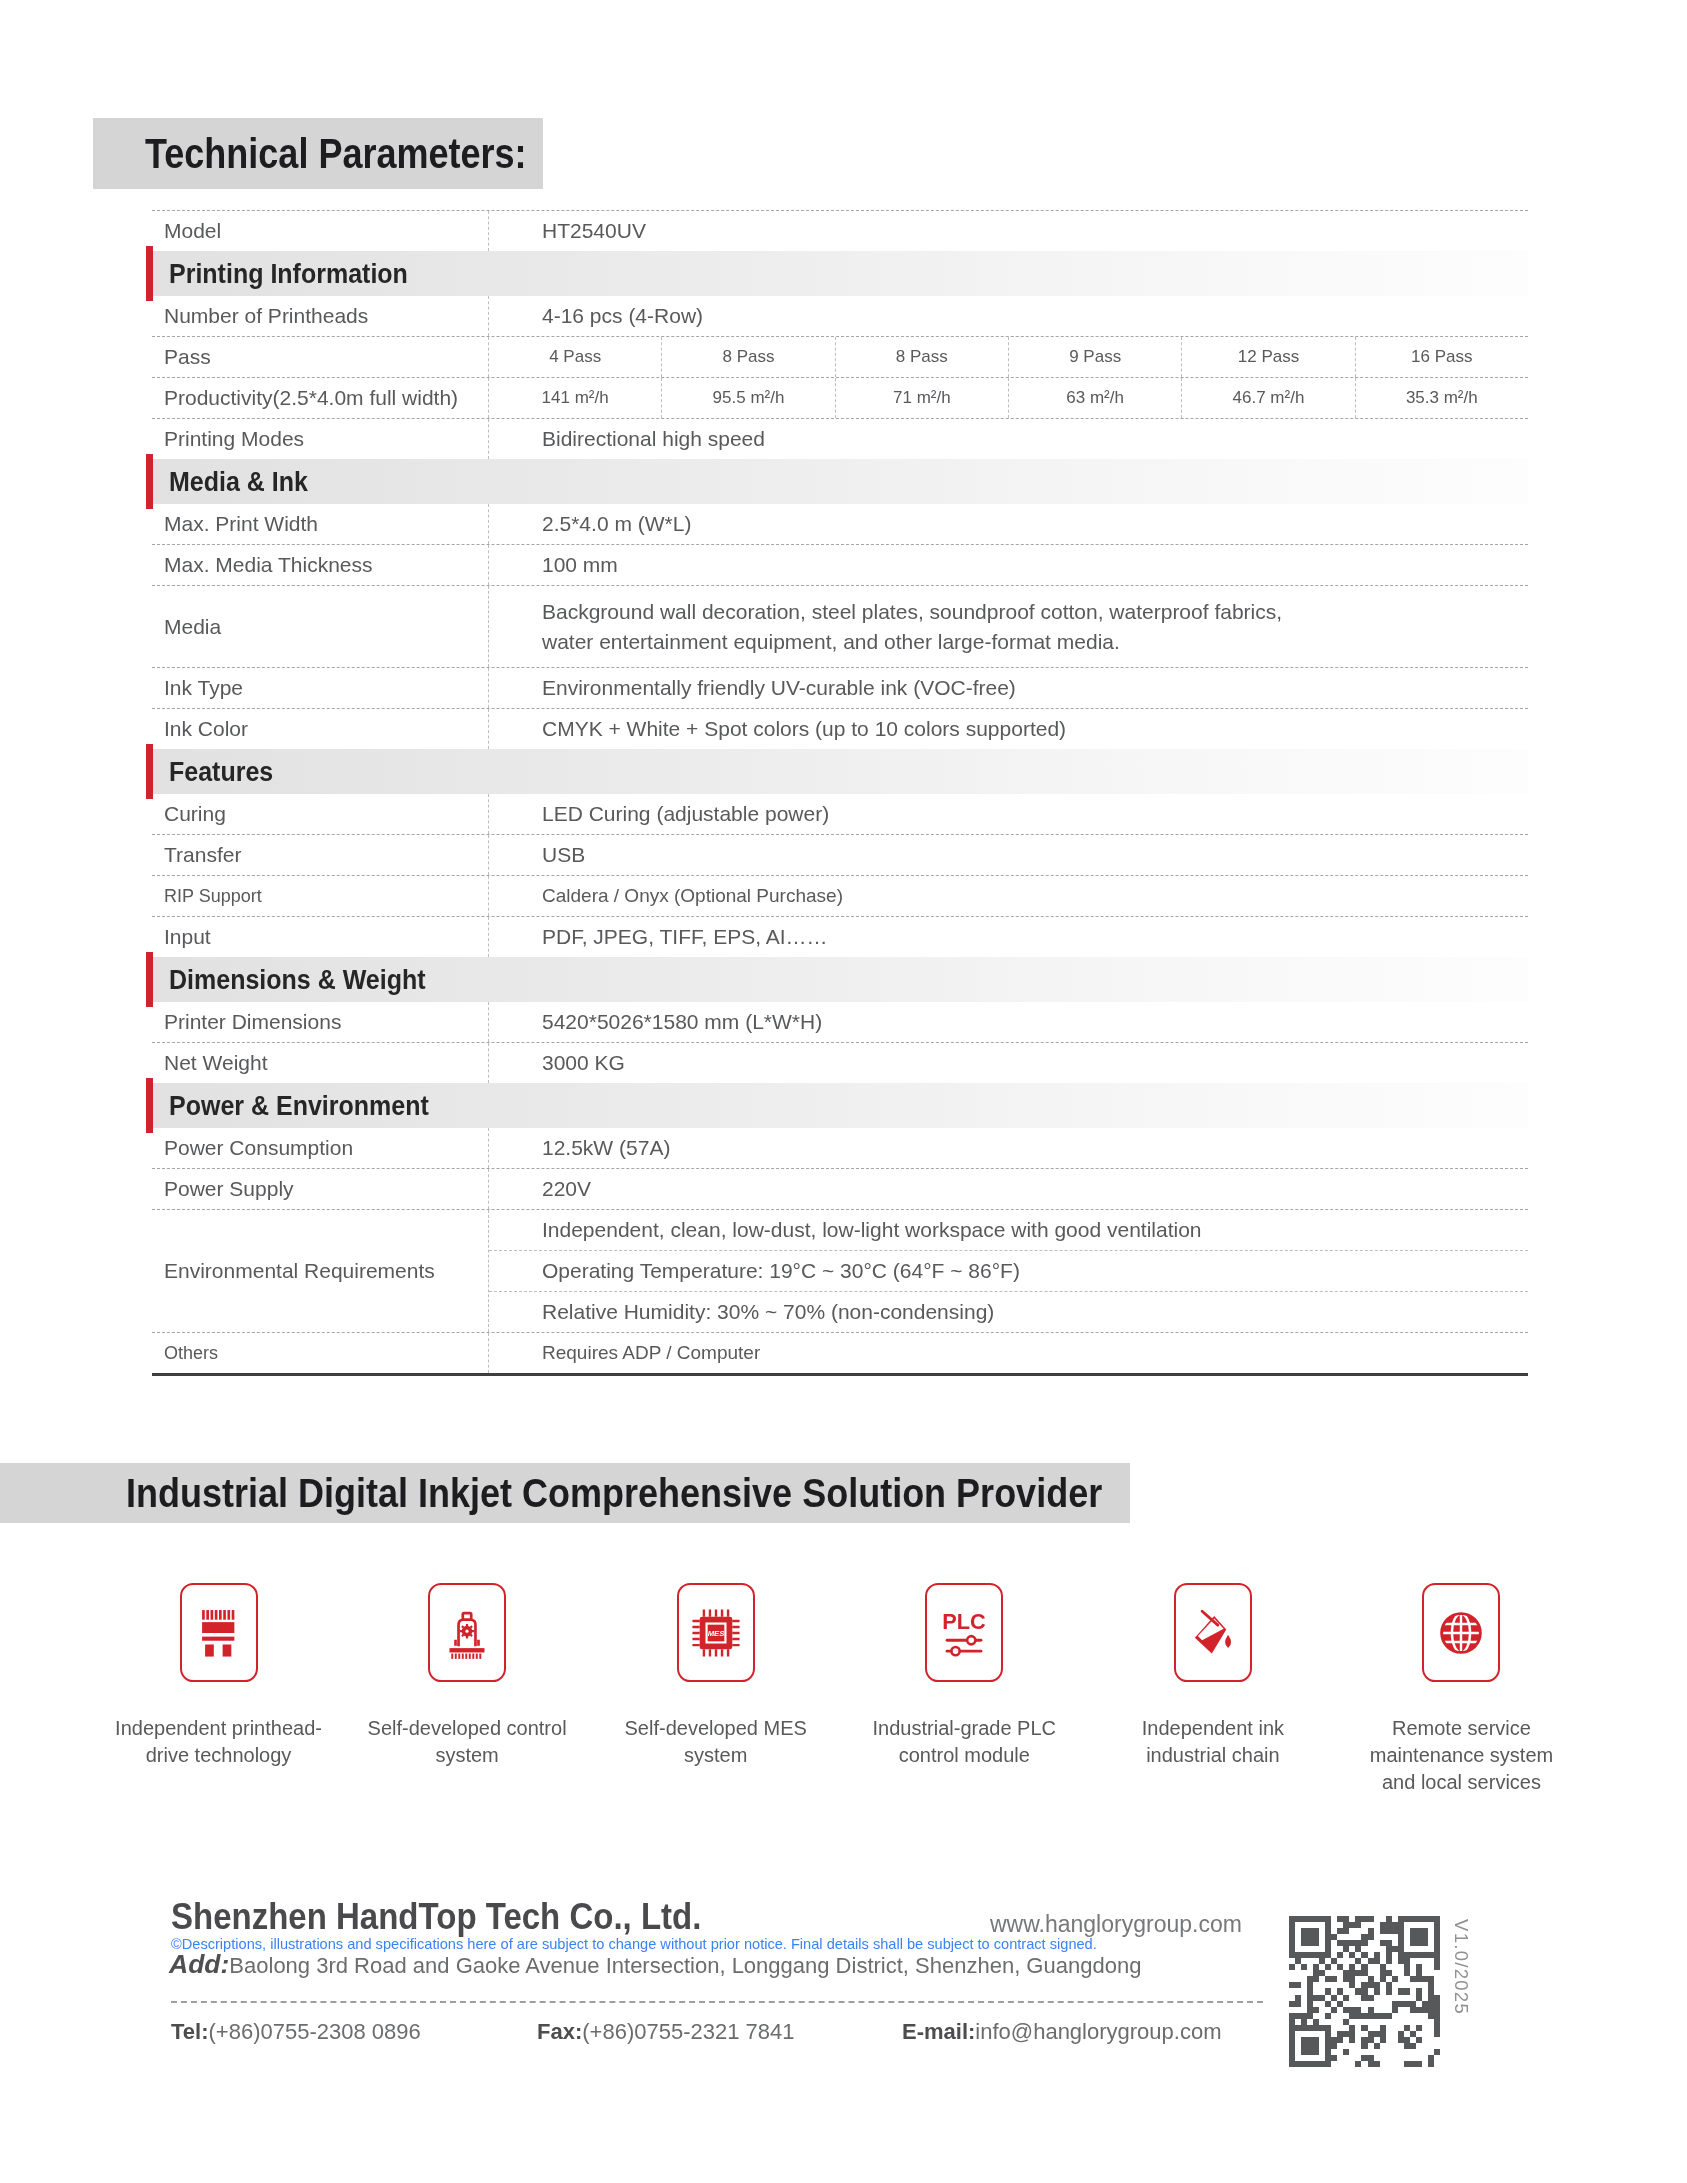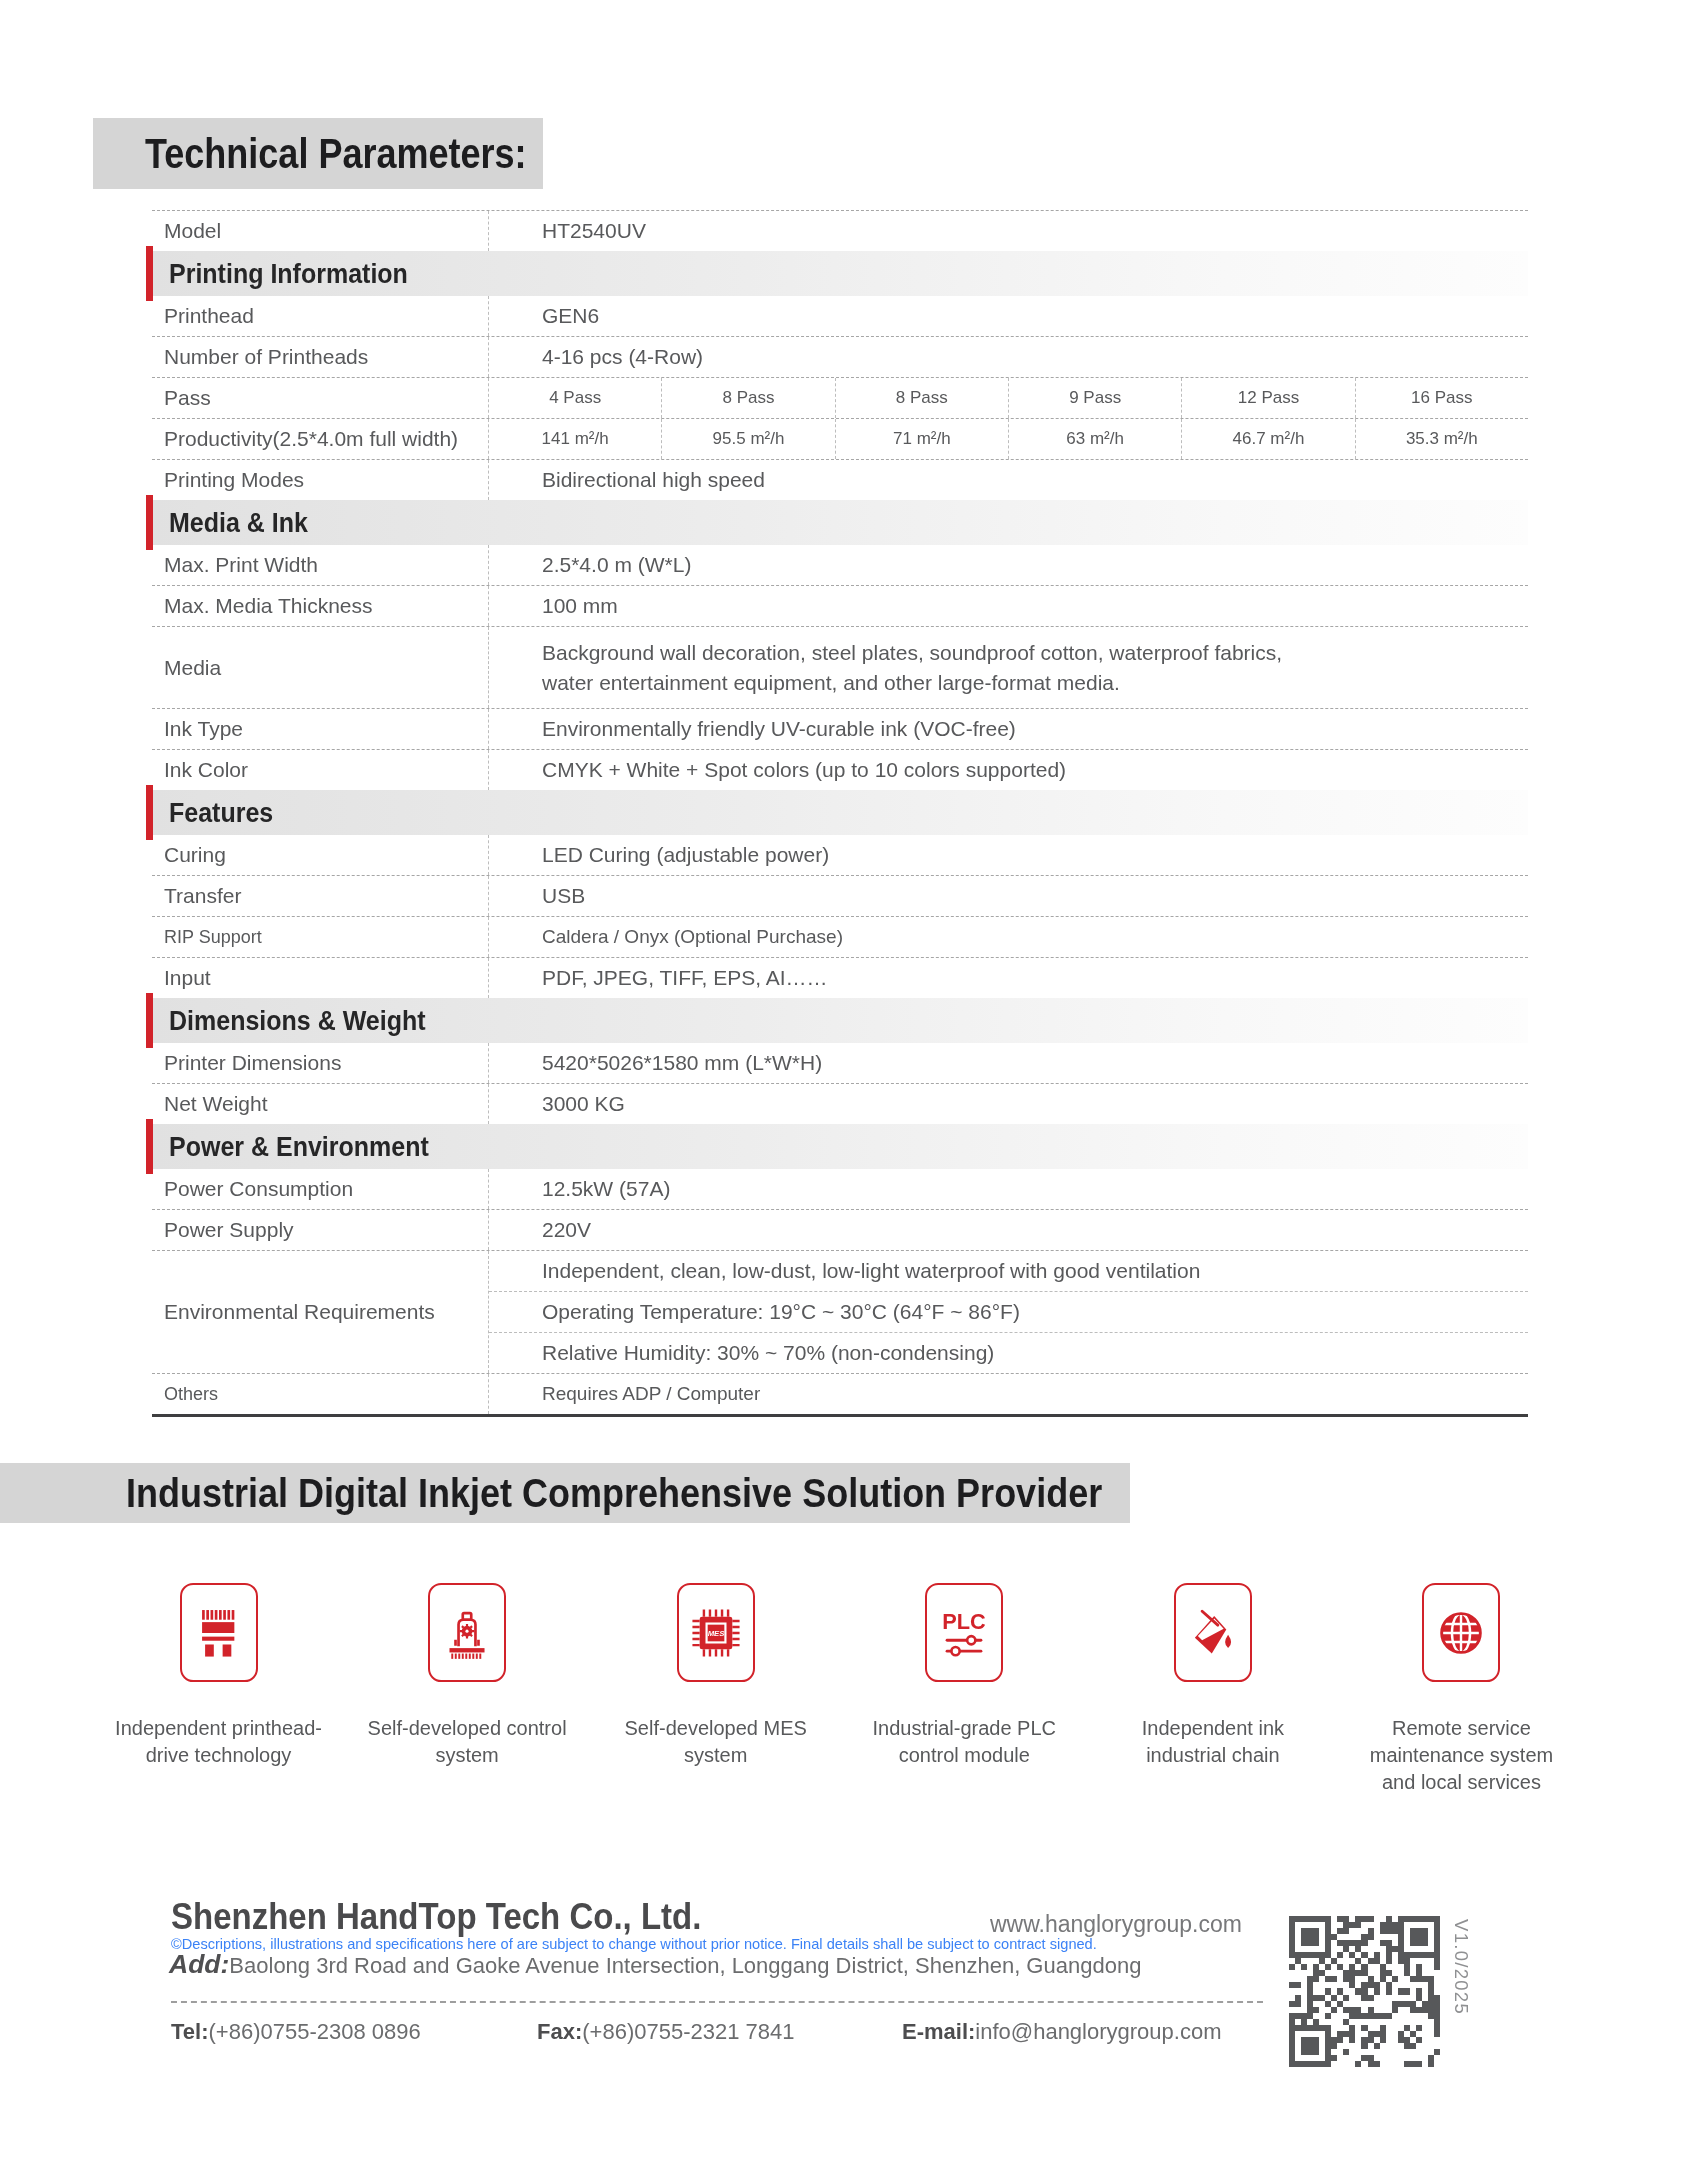--- a/index.html
+++ b/index.html
@@ -69,26 +69,20 @@
         <div class="t-label">Model</div>
         <div class="t-value">
           <span class="t-value-text">HT2540UV</span>
         </div>
       </div>
       <div class="t-section">
         <span class="red-bar"></span>
         <span class="sec-label">Printing Information</span>
       </div>
       <div class="t-row">
-        <div class="t-label">Printhead</div>
-        <div class="t-value">
-          <span class="t-value-text">GEN6</span>
-        </div>
-      </div>
-      <div class="t-row">
         <div class="t-label">Number of Printheads</div>
         <div class="t-value">
           <span class="t-value-text">4-16 pcs (4-Row)</span>
         </div>
       </div>
       <div class="t-row">
         <div class="t-label">Pass</div>
         <div class="t-cell">4 Pass</div>
         <div class="t-cell">8 Pass</div>
         <div class="t-cell">8 Pass</div>
@@ -201,21 +195,21 @@
       </div>
       <div class="t-row">
         <div class="t-label">Power Supply</div>
         <div class="t-value">
           <span class="t-value-text">220V</span>
         </div>
       </div>
       <div class="t-row">
         <div class="t-label">Environmental Requirements</div>
         <div class="t-multi">
-          <div class="t-subrow">Independent,  clean,  low-dust,  low-light waterproof with good ventilation</div>
+          <div class="t-subrow">Independent,  clean,  low-dust,  low-light workspace with good ventilation</div>
           <div class="t-subrow">Operating Temperature: 19°C ~ 30°C (64°F ~ 86°F)</div>
           <div class="t-subrow">Relative Humidity: 30% ~ 70% (non-condensing)</div>
         </div>
       </div>
       <div class="t-row small no-bb">
         <div class="t-label">Others</div>
         <div class="t-value">
           <span class="t-value-text">Requires ADP / Computer</span>
         </div>
       </div>

